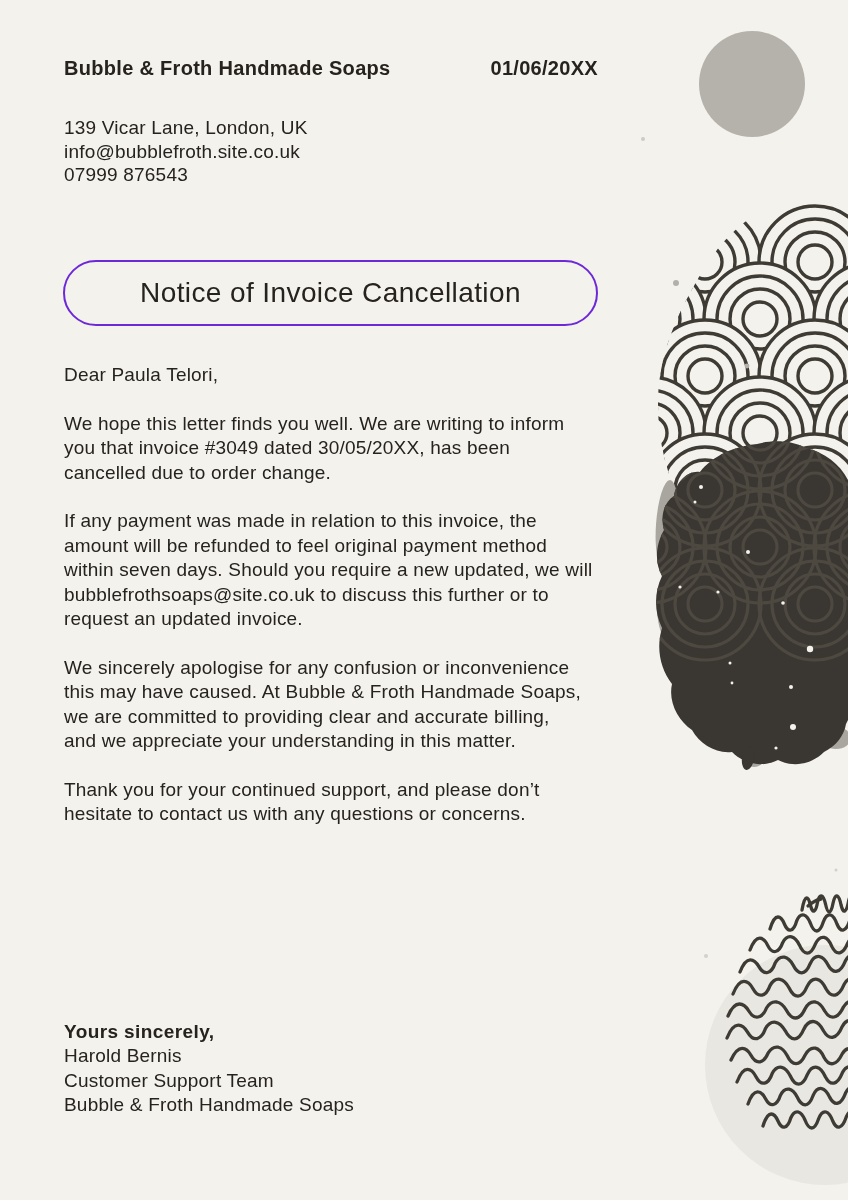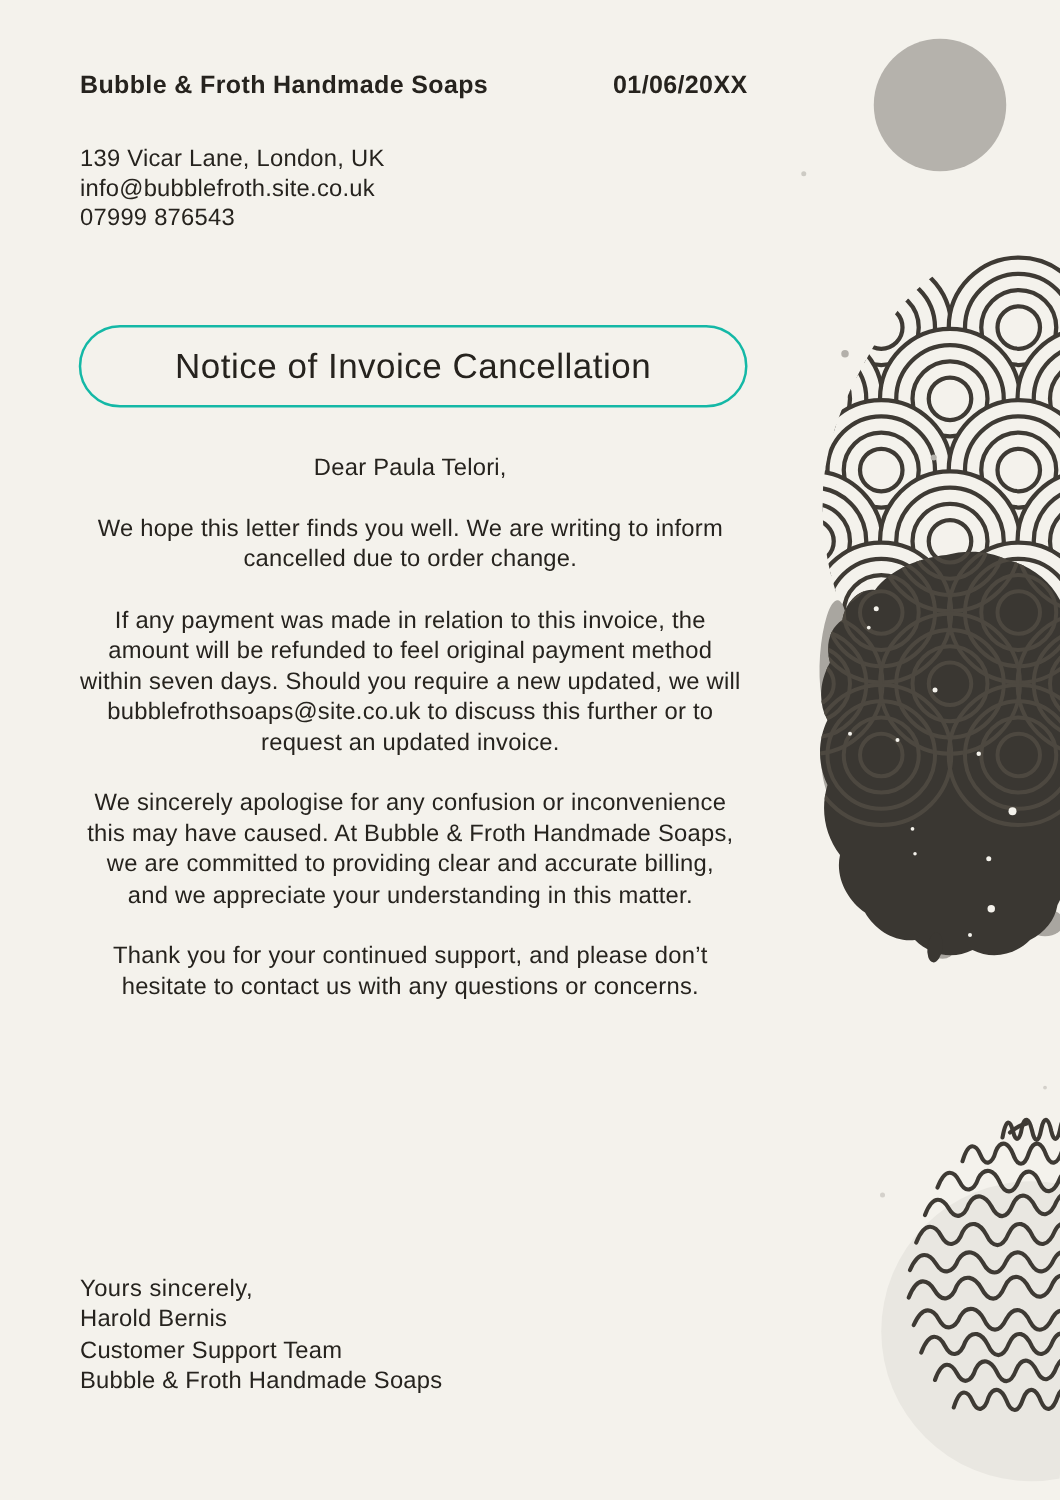--- a/index.html
+++ b/index.html
@@ -12,28 +12,28 @@
   svg.decor{position:absolute;left:0;top:0;width:848px;height:1200px;}
   .content{position:absolute;left:0;top:0;width:848px;height:1200px;}
   .header-row{
     position:absolute;left:64px;top:57px;width:534px;
     display:flex;justify-content:space-between;align-items:baseline;
     font-weight:700;font-size:20px;letter-spacing:.3px;
   }
   .address{position:absolute;left:64px;top:104px;font-size:19px;line-height:23.5px;letter-spacing:.2px;margin-top:12px;}
   .title-box{
     position:absolute;left:63px;top:260px;width:535px;height:66px;box-sizing:border-box;
-    border:2px solid #14b8a6;border-radius:34px;background:transparent;
+    border:2px solid #6d28d9;border-radius:34px;background:transparent;
     display:flex;align-items:center;justify-content:center;
     font-size:28px;font-weight:400;letter-spacing:.4px;
   }
   .letter-body{position:absolute;left:64px;top:363px;font-size:19px;line-height:24.5px;letter-spacing:.2px;}
-  .letter-body .para{margin:0 0 24px 0;text-align:center;}
+  .letter-body .para{margin:0 0 24px 0;}
   .signature{position:absolute;left:64px;top:1020px;font-size:19px;line-height:24.3px;letter-spacing:.2px;}
-  .signature .closing{font-weight:400;letter-spacing:.4px;}
+  .signature .closing{font-weight:700;letter-spacing:.4px;}
   .line{white-space:nowrap;}
   
   .fan-rings{fill:none;}
 </style>
 </head>
 <body>
 
 <div class="page">
 
   <svg class="decor" viewBox="0 0 848 1200" aria-hidden="true">
@@ -173,20 +173,21 @@
     <div class="title-box">
       <span>Notice of Invoice Cancellation</span>
     </div>
 
     <div class="letter-body">
       <div class="para">
         <div class="line">Dear Paula Telori,</div>
       </div>
       <div class="para">
         <div class="line">We hope this letter finds you well. We are writing to inform</div>
+        <div class="line">you that invoice #3049 dated 30/05/20XX, has been</div>
         <div class="line">cancelled due to order change.</div>
       </div>
       <div class="para">
         <div class="line">If any payment was made in relation to this invoice, the</div>
         <div class="line">amount will be refunded to feel original payment method</div>
         <div class="line">within seven days. Should you require a new updated, we will</div>
         <div class="line">bubblefrothsoaps@site.co.uk to discuss this further or to</div>
         <div class="line">request an updated invoice.</div>
       </div>
       <div class="para">

